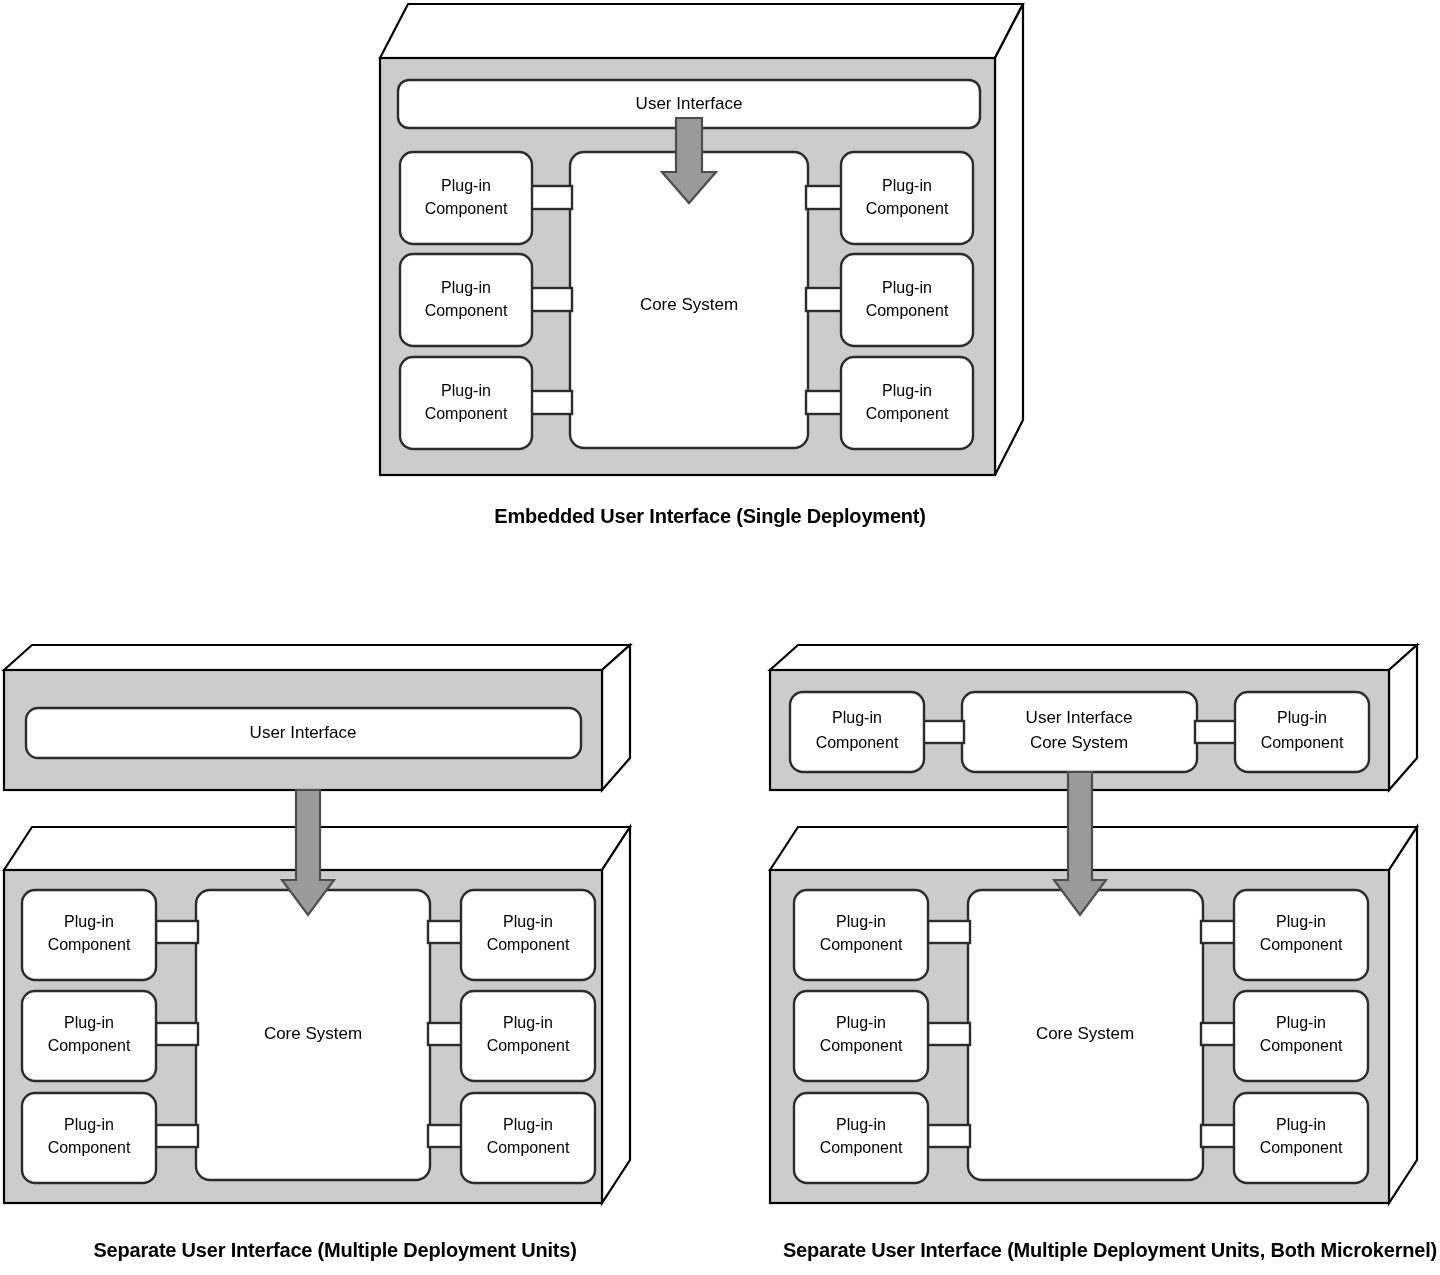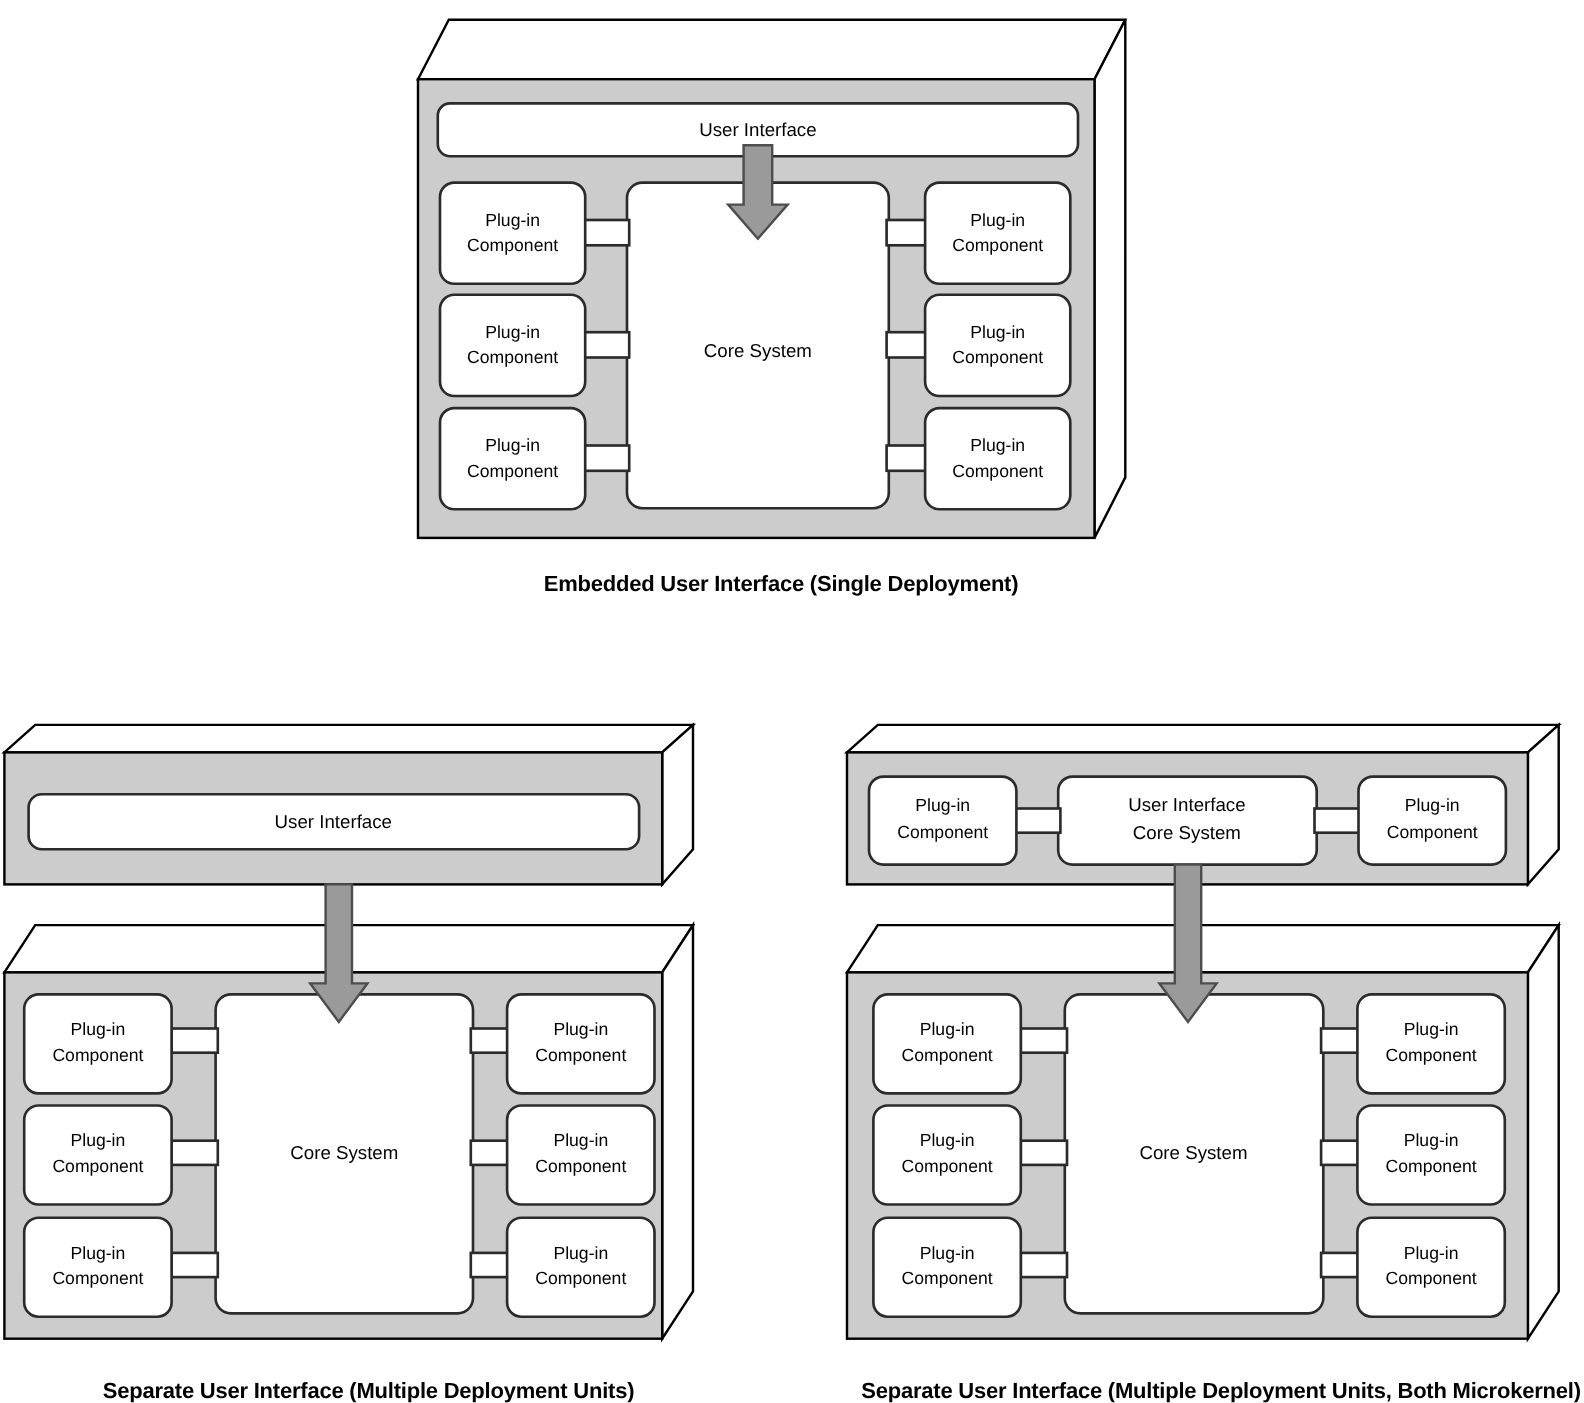--- a/index.html
+++ b/index.html
@@ -9,21 +9,21 @@
   }
   body {
     width: 1440px;
     height: 1275px;
     position: relative;
     font-family: "Liberation Sans", sans-serif;
     overflow: hidden;
   }
   .diagram-root {
     position: absolute;
-    left: 0; top: 14px;
+    left: 0; top: 0;
     width: 1440px;
     height: 967px;
   }
   svg.canvas {
     display: block;
     width: 1440px;
     height: 1275px;
   }
   .face-front { fill: #cccccc; stroke: #000000; stroke-width: 2.2; }
   .face-top   { fill: #ffffff; stroke: #000000; stroke-width: 2.2; }

